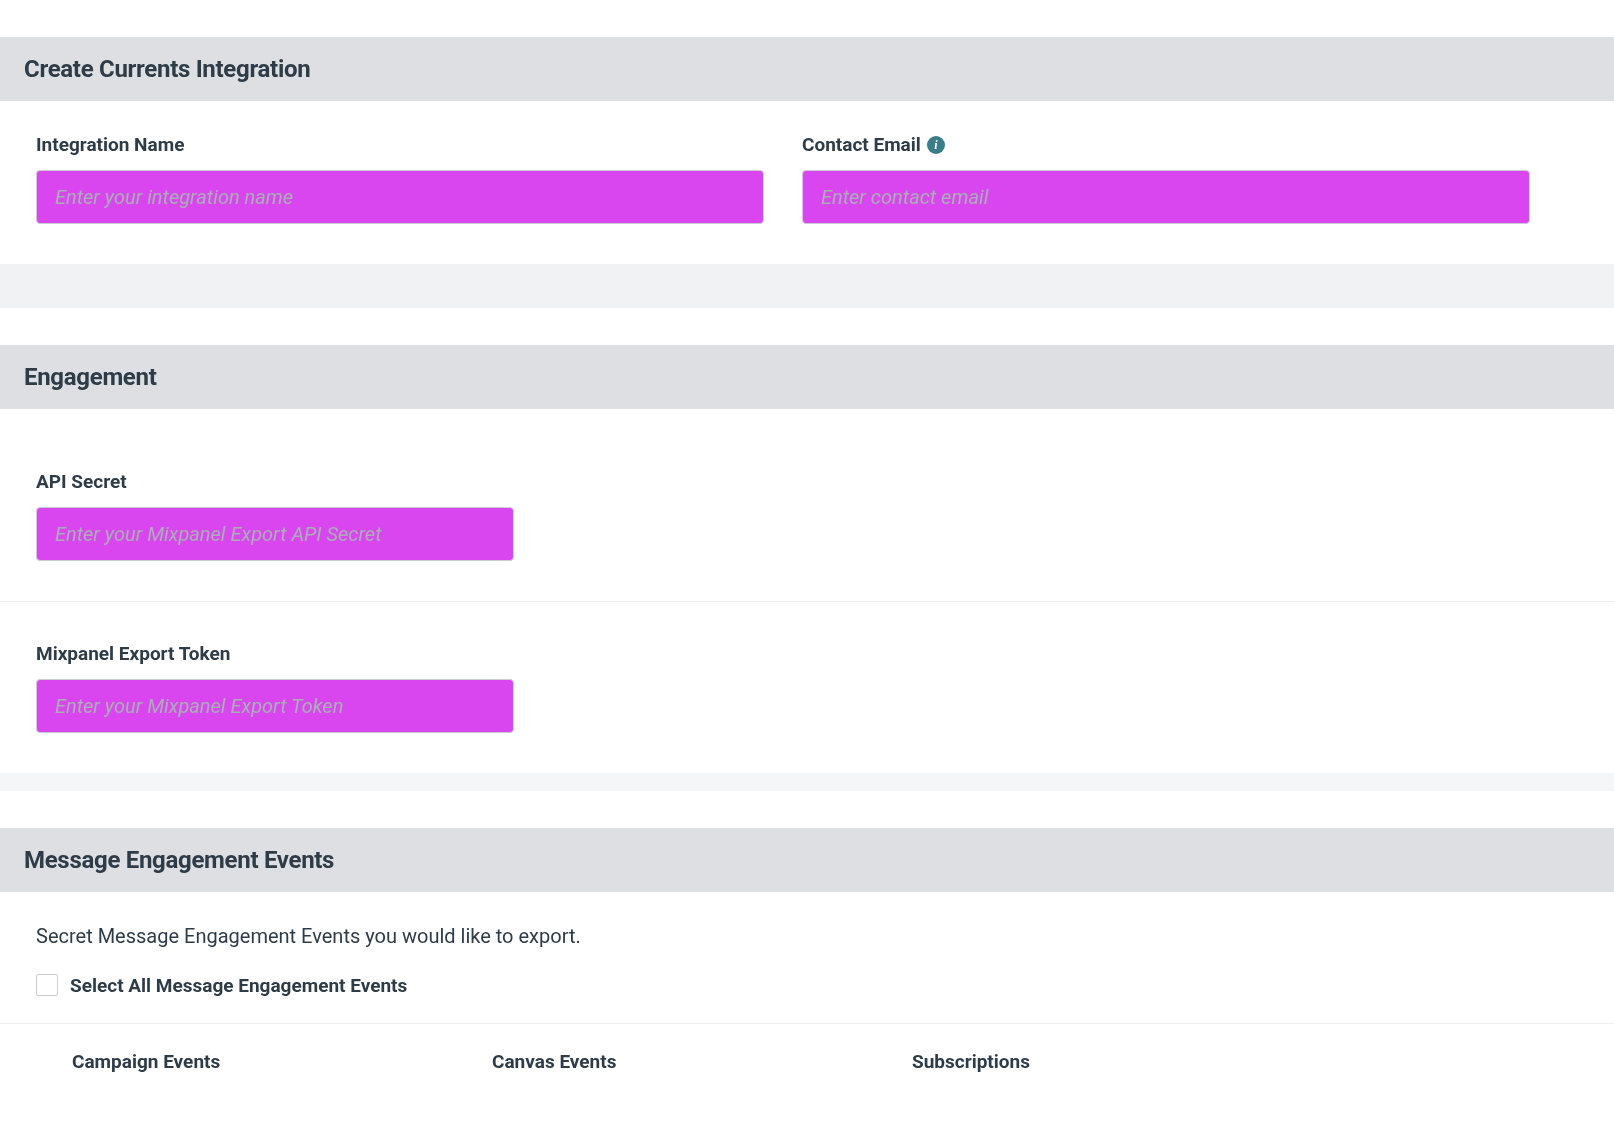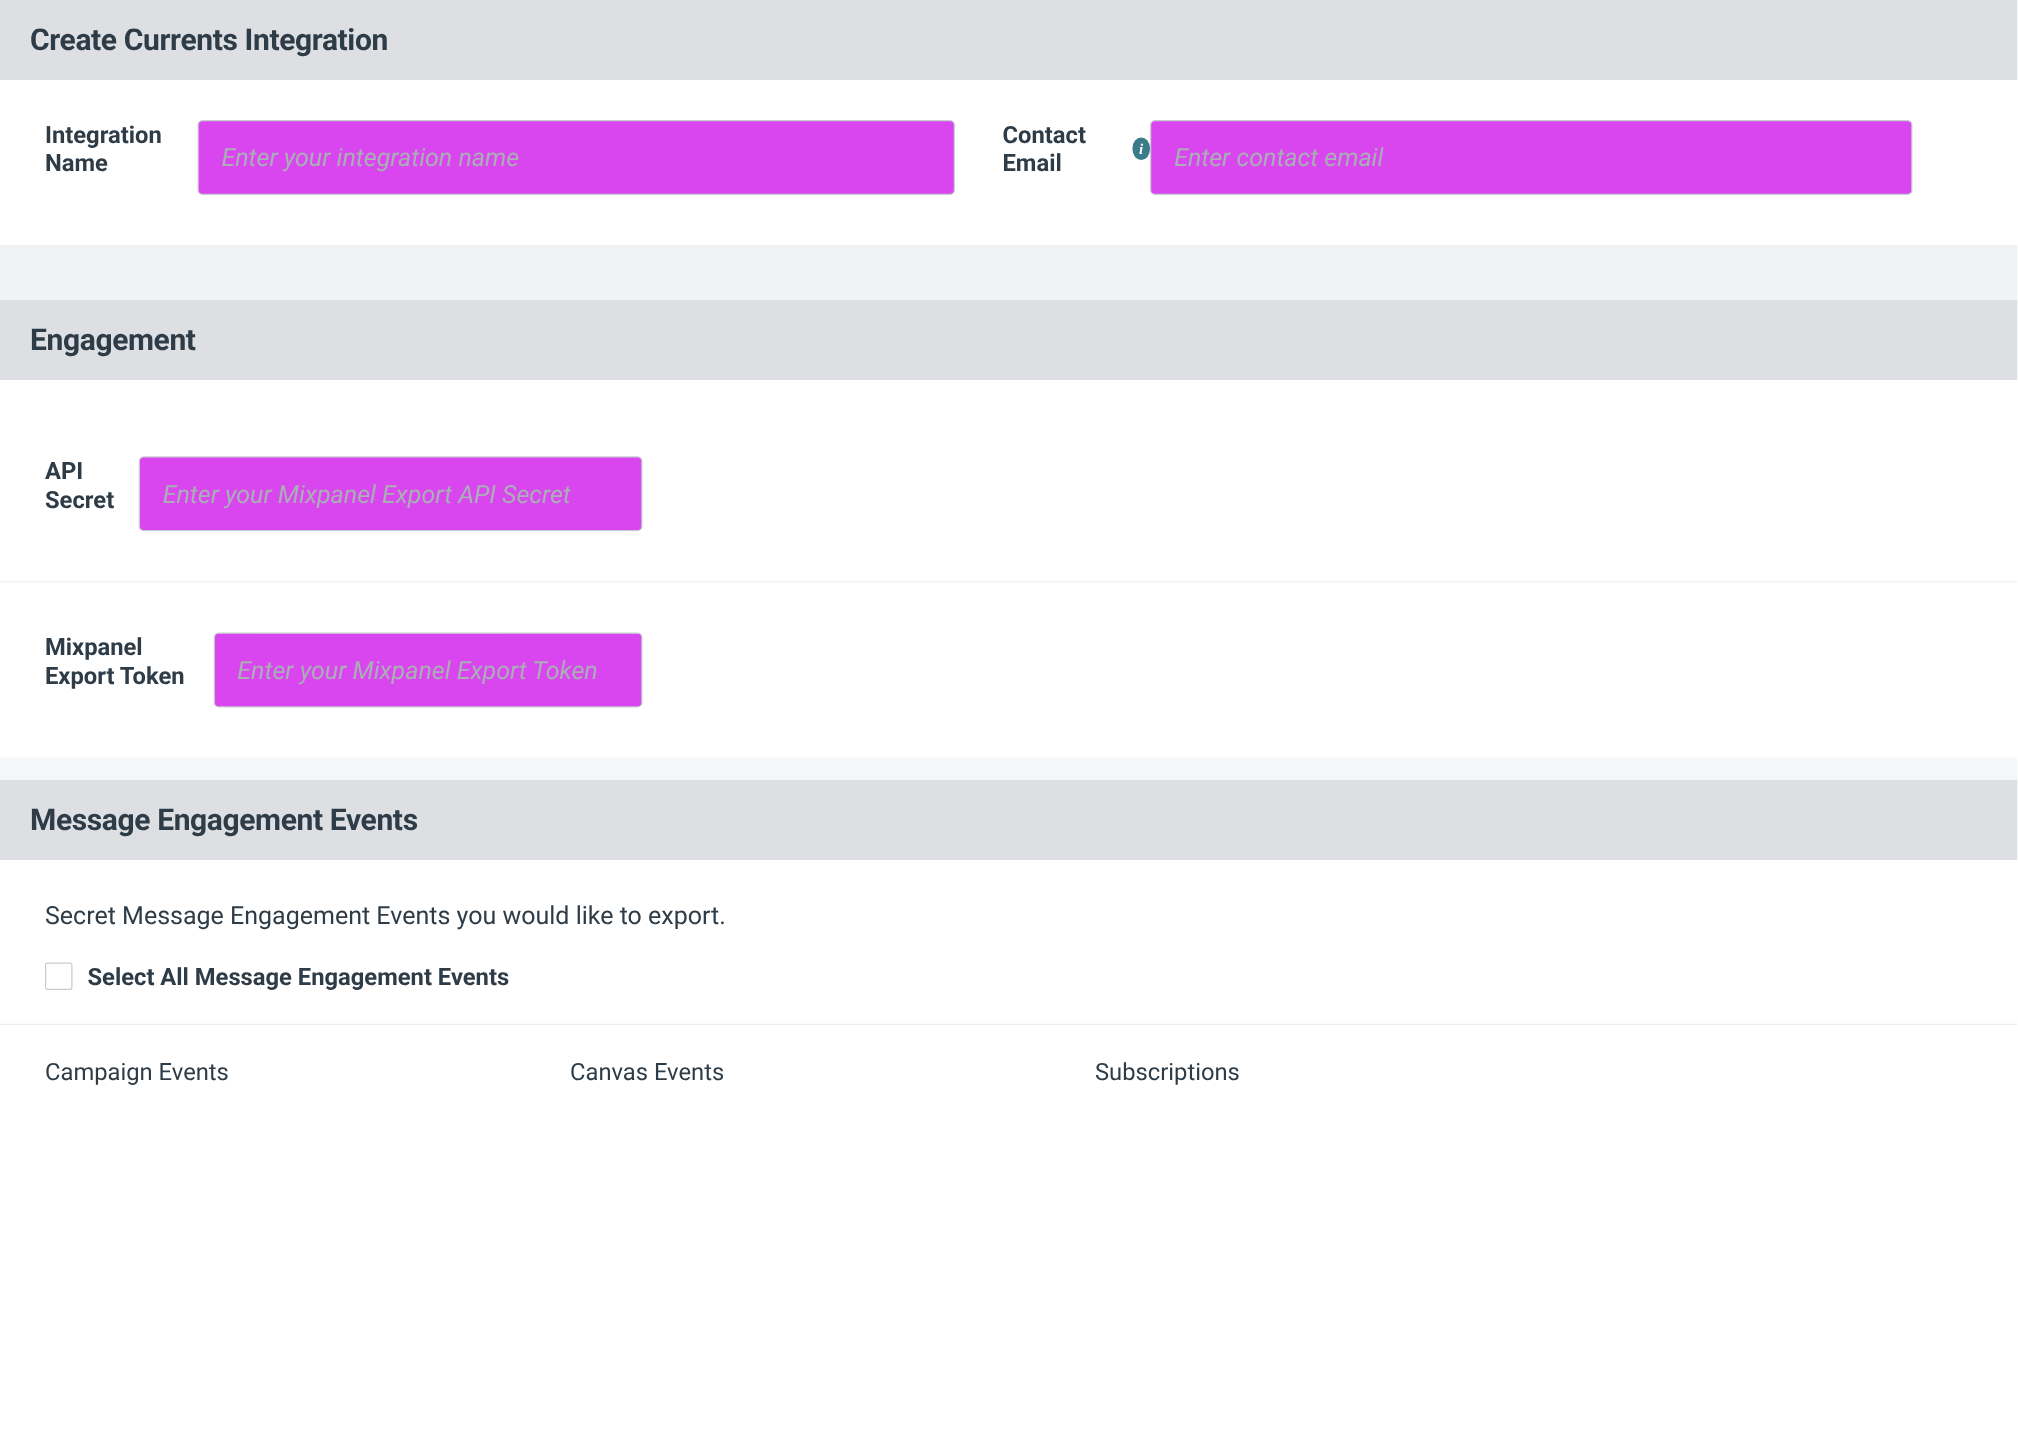--- a/index.html
+++ b/index.html
@@ -13,40 +13,41 @@
       color: #2e3c48;
       font-size: 16px;
     }
     .section-header {
       background: #dddfe2;
       padding: 18px 24px;
       font-size: 24px;
       font-weight: 700;
       color: #2e3c48;
       letter-spacing: -0.3px;
+      margin-top: 37px;
     }
     .section-body {
       background: #ffffff;
       padding: 32px 36px 40px 36px;
     }
     .gap-band {
       background: #f1f2f3;
       height: 44px;
     }
     .thin-gap {
       background: #f5f6f7;
       height: 18px;
     }
     .form-row {
       display: flex;
       gap: 38px;
     }
     .field-group {
       display: flex;
-      flex-direction: row;
+      flex-direction: column;
     }
     .field-group.wide {
       flex: 1;
       max-width: 728px;
     }
     .field-group.narrow {
       width: 478px;
     }
     .field-label {
       font-size: 19px;
@@ -126,22 +127,23 @@
       padding: 26px 36px 0 36px;
     }
     .col {
       flex: 0 0 auto;
     }
     .col-1 { width: 420px; }
     .col-2 { width: 420px; }
     .col-3 { width: 420px; }
     .col-heading {
       font-size: 19px;
-      font-weight: 400;
-      color: #2e3c48;
+      font-weight: 700;
+      color: #2e3c48;
+      margin-left: 36px;
     }
     .cred-block {
       padding: 0 36px 40px 36px;
       background: #ffffff;
     }
   </style>
 </head>
 <body>
 
 <div class="section-header">

